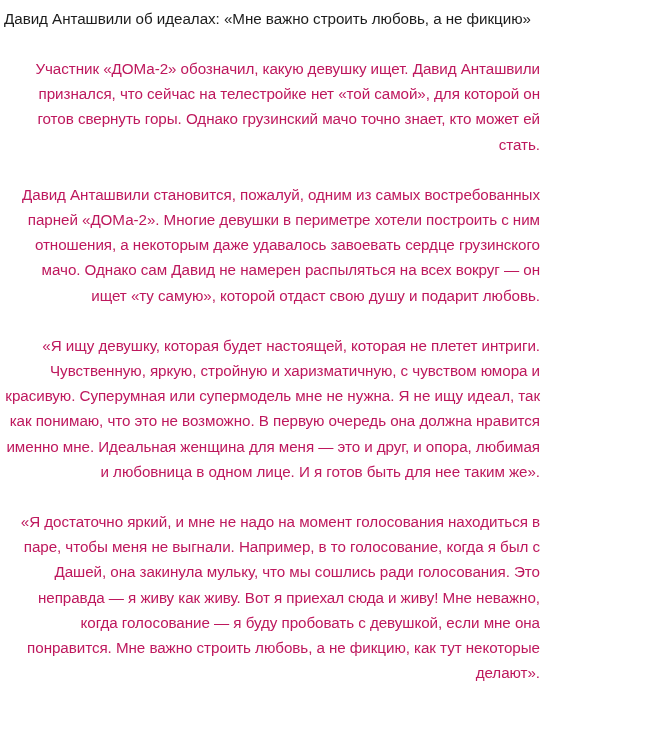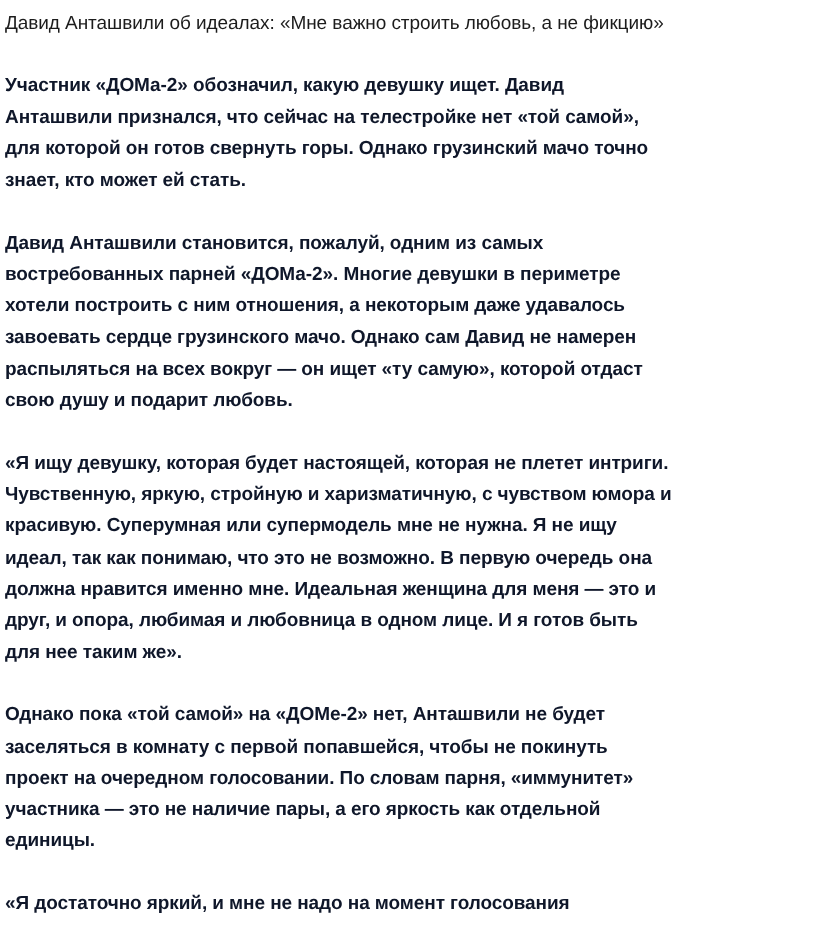--- a/index.html
+++ b/index.html
@@ -25,40 +25,39 @@
     line-height: 25px;
     font-weight: 400;
     color: #1c1c1c;
     margin: 0 0 25px 0;
     letter-spacing: -0.05px;
     white-space: nowrap;
   }
   .para {
     font-size: 15.2px;
     line-height: 25.2px;
-    font-weight: 700;
-    color: #0f172a;
+    font-weight: 400;
+    color: #be185d;
     margin: 0 0 25px 0;
     letter-spacing: -0.06px;
-    text-align: left;
+    text-align: right;
   }
   .para:last-child {
     margin-bottom: 16px;
   }
 </style>
 </head>
 <body>
 
 <article id="article">
 
   <h1 class="headline">Давид Анташвили об идеалах: «Мне важно строить любовь, а не фикцию»</h1>
 
   <p class="para">Участник «ДОМа-2» обозначил, какую девушку ищет. Давид Анташвили признался, что сейчас на телестройке нет «той самой», для которой он готов свернуть горы. Однако грузинский мачо точно знает, кто может ей стать.</p>
 
   <p class="para">Давид Анташвили становится, пожалуй, одним из самых востребованных парней «ДОМа-2». Многие девушки в периметре хотели построить с ним отношения, а некоторым даже удавалось завоевать сердце грузинского мачо. Однако сам Давид не намерен распыляться на всех вокруг — он ищет «ту самую», которой отдаст свою душу и подарит любовь.</p>
 
   <p class="para">«Я ищу девушку, которая будет настоящей, которая не плетет интриги. Чувственную, яркую, стройную и харизматичную, с чувством юмора и красивую. Суперумная или супермодель мне не нужна. Я не ищу идеал, так как понимаю, что это не возможно. В первую очередь она должна нравится именно мне. Идеальная женщина для меня — это и друг, и опора, любимая и любовница в одном лице. И я готов быть для нее таким же».</p>
 
-  <p class="para">Однако пока «той самой» на «ДОМе-2» нет, Анташвили не будет заселяться в комнату с первой попавшейся, чтобы не покинуть проект на очередном голосовании. По словам парня, «иммунитет» участника — это не наличие пары, а его яркость как отдельной единицы.</p>
 
   <p class="para">«Я достаточно яркий, и мне не надо на момент голосования находиться в паре, чтобы меня не выгнали. Например, в то голосование, когда я был с Дашей, она закинула мульку, что мы сошлись ради голосования. Это неправда — я живу как живу. Вот я приехал сюда и живу! Мне неважно, когда голосование — я буду пробовать с девушкой, если мне она понравится. Мне важно строить любовь, а не фикцию, как тут некоторые делают».</p>
 
 </article>
 
 </body></html>

